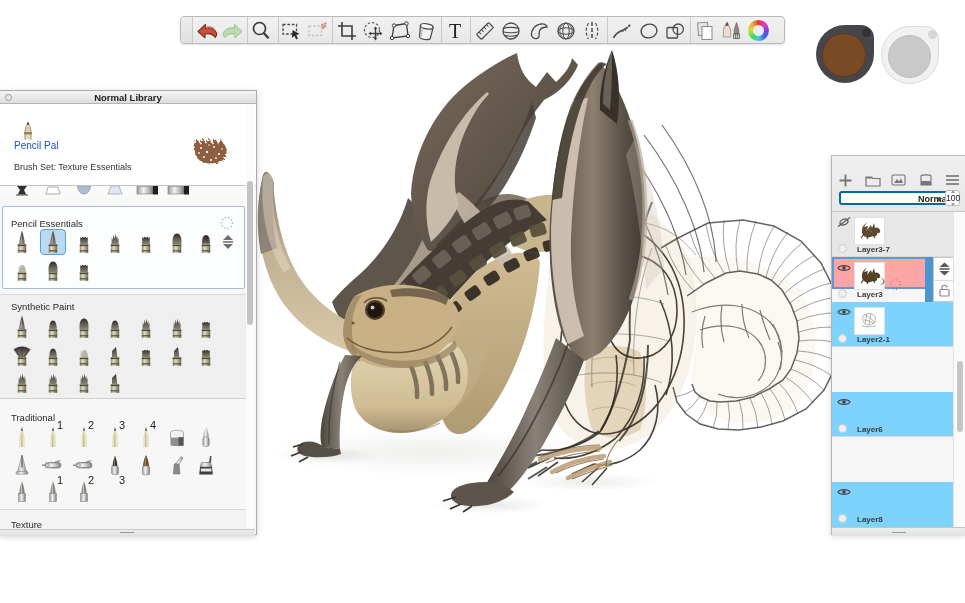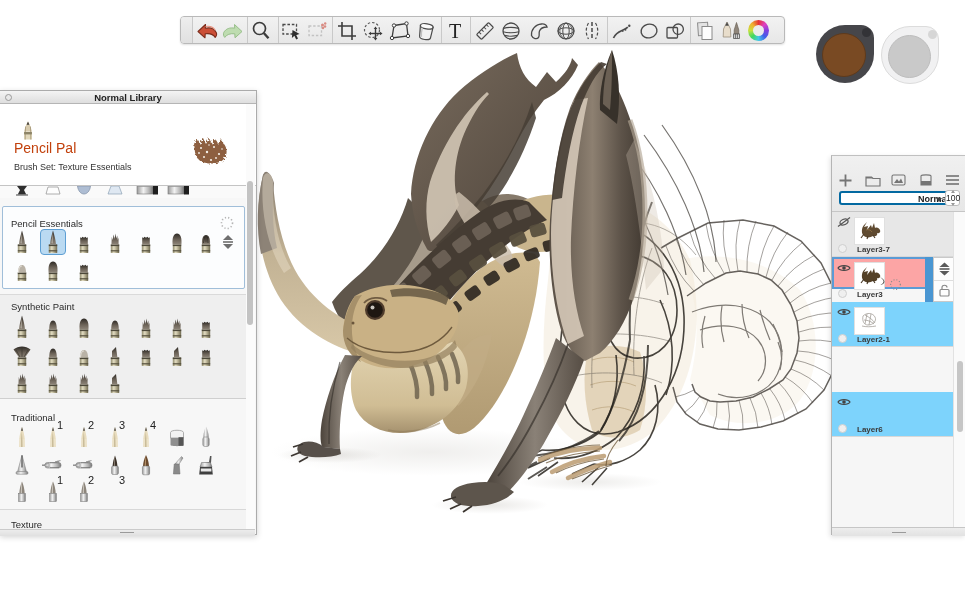--- a/index.html
+++ b/index.html
@@ -36,21 +36,21 @@
 
 #blib { position:absolute; left:0; top:90px; width:257px; height:445px;
   background:#f7f7f7; border:1px solid #ababab; border-left:none;
   box-shadow:0 2px 6px rgba(0,0,0,.18); font-family:"Liberation Sans",sans-serif; }
 #blib .title { position:absolute; left:0; top:0; width:100%; height:13px;
   background:linear-gradient(#f4f4f4,#dedede); border-bottom:1px solid #b5b5b5;
   text-align:center; font-size:9.5px; font-weight:bold; color:#222; line-height:13px; }
 #blib .close { position:absolute; left:5px; top:3px; width:7px; height:7px;
   border-radius:50%; border:1px solid #9a9a9a; background:#e8e8e8; }
 #blib .header { position:absolute; left:0; top:13px; width:100%; height:82px; background:#fff; border-bottom:1px solid #c4c4c4;}
-#bname { position:absolute; left:14px; top:49px; font-size:14px; color:#c2410c; }
+#bname { position:absolute; left:14px; top:49px; font-size:10px; color:#1d4ed8; }
 #bset { position:absolute; left:14px; top:71px; font-size:9px; color:#333; }
 .grouptitle { font-size:9.5px; color:#2a2a2a; }
 .bi { position:absolute; width:22px; height:26px; }
 
 
 #lpanel { position:absolute; left:831px; top:155px; width:134px; height:380px;
   background:#ededed; border-left:1px solid #b5b5b5; border-top:1px solid #c0c0c0;
   border-bottom:1px solid #b0b0b0; box-shadow:-1px 2px 5px rgba(0,0,0,.12); }
 #lhead { position:absolute; left:0; top:0; width:100%; height:56px;
   background:linear-gradient(#f0f0f0,#e7e7e7); border-bottom:1px solid #c6c6c6; }
@@ -902,20 +902,28 @@
     <div class="lrow" style="top:180px">
       <svg class="abs" style="left:5px;top:5px" width="14" height="10" viewBox="0 0 14 10">
             <path d="M1,5 C3,1.8 11,1.8 13,5 C11,8.2 3,8.2 1,5 Z" fill="none" stroke="#444" stroke-width="1.2"></path>
             <circle cx="7" cy="5" r="1.8" fill="#444"></circle>
           </svg>
       <div class="lockring"></div>
       <div class="name">Layer6</div>
     </div>
 
 
+    <div class="lrow" style="top:270px;border-bottom:none">
+      <svg class="abs" style="left:5px;top:5px" width="14" height="10" viewBox="0 0 14 10">
+            <path d="M1,5 C3,1.8 11,1.8 13,5 C11,8.2 3,8.2 1,5 Z" fill="none" stroke="#444" stroke-width="1.2"></path>
+            <circle cx="7" cy="5" r="1.8" fill="#444"></circle>
+          </svg>
+      <div class="lockring"></div>
+      <div class="name">Layer8</div>
+    </div>
   </div>
   <div class="scrolltrack"></div>
   <div class="abs" style="left:125px;top:205px;width:6px;height:71px;background:#c6c6c6;border-radius:3px"></div>
   <div class="lfoot">
         <div class="grip"></div>
       </div>
 </div>
 
 </div>
 

